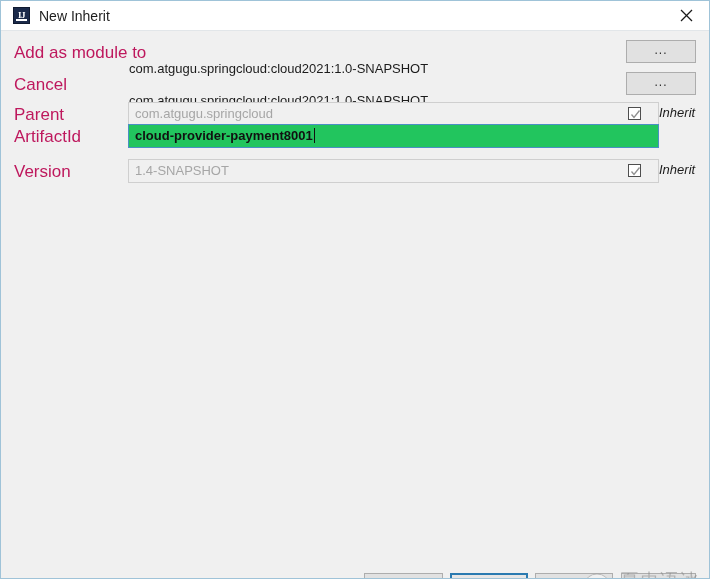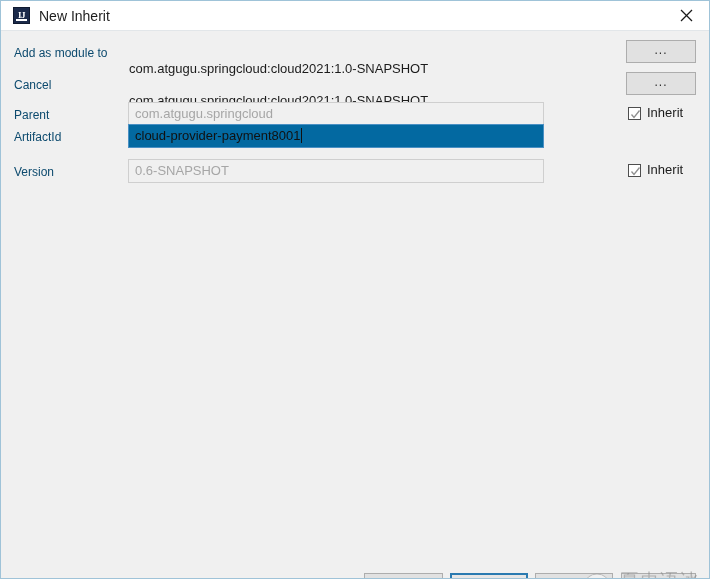--- a/index.html
+++ b/index.html
@@ -93,22 +93,22 @@
   .row {
     position: absolute;
     left: 0;
     width: 708px;
     height: 26px;
   }
   .row-label {
     position: absolute;
     left: 13px;
     top: 4px;
-    font-size: 12px;
-    color: #0c4a6e;
+    font-size: 17px;
+    color: #be185d;
     line-height: 18px;
     white-space: nowrap;
   }
   .row-static {
     position: absolute;
     left: 128px;
     top: 4px;
     font-size: 13px;
     color: #1b1b1b;
     line-height: 18px;
@@ -134,57 +134,59 @@
     cursor: default;
     letter-spacing: 1px;
     padding-bottom: 4px;
   }
 
   
   .field {
     position: absolute;
     left: 127px;
     top: 0px;
-    width: 416px;
+    width: 531px;
     height: 24px;
     box-sizing: border-box;
     font-size: 13px;
     line-height: 22px;
     padding: 0 6px;
     white-space: nowrap;
     overflow: hidden;
   }
   .field.disabled {
     background: #f0f0f0;
     border: 1px solid #cfcfcf;
     color: #a6a6a6;
   }
   .field.active {
-    background: #0369a1;
+    background: #22c55e;
     border: 1px solid #4a90c4;
     color: #111111;
+    font-weight: bold;
   }
   .caret {
     display: inline-block;
     width: 1px;
     height: 15px;
     background: #111111;
     vertical-align: -3px;
     margin-left: 1px;
   }
 
   
   .inherit {
     position: absolute;
     left: 627px;
     top: 3px;
     display: flex;
     align-items: center;
-    gap: 6px;
+    gap: 18px;
     cursor: default;
+    font-style: italic;
   }
   .checkbox {
     width: 13px;
     height: 13px;
     box-sizing: border-box;
     border: 1px solid #4e4e4e;
     background: #ffffff;
     position: relative;
   }
   .checkbox svg {
@@ -306,21 +308,21 @@
       </div>
     </div>
 
     <div class="row" style="top:92px;">
       <div class="row-label">ArtifactId</div>
       <div class="field active"><span>cloud-provider-payment8001</span><span class="caret"></span></div>
     </div>
 
     <div class="row" style="top:127px;">
       <div class="row-label">Version</div>
-      <div class="field disabled">0.6-SNAPSHOT</div>
+      <div class="field disabled">1.4-SNAPSHOT</div>
       <div class="inherit">
         <span class="checkbox">
           <svg width="11" height="11" viewBox="0 0 11 11">
             <polyline points="1.5,5.5 4,8.5 9.5,1.5" fill="none" stroke="#8f8f8f" stroke-width="1.3"></polyline>
           </svg>
         </span>
         <span class="inherit-label">Inherit</span>
       </div>
     </div>
 

